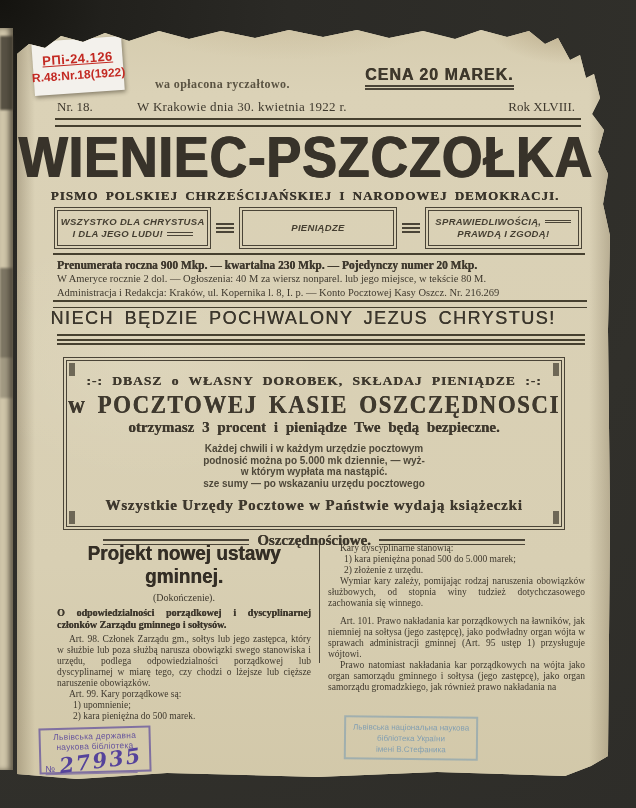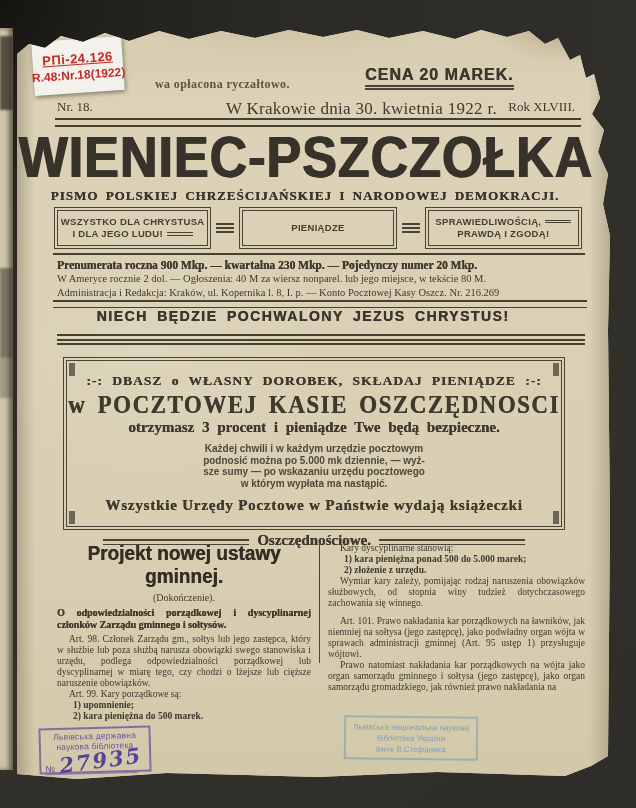--- a/index.html
+++ b/index.html
@@ -32,44 +32,44 @@
   .sticker{left:16px;top:39px;width:90px;height:54px;background:#f3f1ec;transform:rotate(-4deg);
     box-shadow:1px 2px 4px rgba(30,25,10,.45);display:flex;flex-direction:column;align-items:center;justify-content:center;
     font-family:"Liberation Sans",sans-serif;font-weight:bold;color:#c32a23;z-index:5;}
   .sticker .l1{font-size:13px;text-decoration:underline;letter-spacing:.5px;}
   .sticker .l2{font-size:12px;margin-top:2px;}
   .postage{left:138px;top:77px;font-size:12px;font-weight:bold;color:#5a5342;letter-spacing:.4px;}
   .price{left:348px;top:66px;font-family:"Liberation Sans",sans-serif;font-weight:bold;font-size:16px;
     letter-spacing:1px;color:#3e382c;border-bottom:5px double #4a4437;padding-bottom:1px;
     text-shadow:.4px 0 currentColor;}
   .issue-no{left:40px;top:99px;font-size:13px;}
-  .dateline{left:120px;top:99px;width:360px;text-align:right;font-size:17px;letter-spacing:.3px;}
+  .dateline{left:120px;top:99px;width:360px;text-align:left;font-size:13px;letter-spacing:.3px;}
   .volume{right:38px;top:99px;font-size:13px;}
   .rule-a{left:38px;right:32px;top:118px;height:5px;border-top:2px solid #46402f;border-bottom:2px solid #46402f;}
   .masthead{left:0;right:18px;top:123px;text-align:center;font-family:"Liberation Sans",sans-serif;
     font-weight:bold;font-size:52px;letter-spacing:1px;color:#38332a;transform:scaleY(1.12);transform-origin:top;
     text-shadow:.7px 0 currentColor,-.7px 0 currentColor;white-space:nowrap;}
   .subtitle{left:0;right:20px;top:188px;text-align:center;font-weight:bold;font-size:13px;
     letter-spacing:1px;word-spacing:3px;color:#3a352b;text-shadow:.3px 0 currentColor;}
-  .mottoes{left:38px;right:32px;top:208px;height:40px;display:flex;align-items:stretch;}
+  .mottoes{left:38px;right:32px;top:208px;height:40px;display:flex;align-items:stretch;font-style:italic;}
   .mbox{flex:1;border:1px solid #4a4437;outline:1px solid #4a4437;outline-offset:2px;margin:2px;
     display:flex;flex-direction:column;align-items:center;justify-content:center;
     font-family:"Liberation Sans",sans-serif;font-weight:bold;font-size:9.5px;line-height:12px;
     letter-spacing:.3px;color:#443e31;text-align:center;padding:2px;}
   .mconn{width:18px;align-self:center;height:10px;margin:0 6px;flex:0 0 auto;
     background:repeating-linear-gradient(180deg,#4a4437 0 2px,transparent 2px 4px);}
   .hline{display:inline-block;width:26px;height:5px;margin-left:4px;vertical-align:middle;
     background:repeating-linear-gradient(180deg,#4a4437 0 1px,transparent 1px 2.5px);}
   .rule-b{left:36px;right:28px;top:253px;border-top:2px solid #46402f;}
   .subs{left:40px;right:28px;top:258px;}
   .subs .b{font-weight:bold;font-size:11.5px;line-height:14px;text-shadow:.3px 0 currentColor;}
   .subs .n{font-size:10.5px;line-height:13.5px;}
   .rule-c{left:36px;right:26px;top:300px;height:5px;border-top:2px solid #46402f;border-bottom:1px solid #46402f;}
   .greeting{left:0;right:24px;top:308px;text-align:center;font-family:"Liberation Sans",sans-serif;
-    font-weight:bold;font-size:14px;letter-spacing:1.5px;word-spacing:4px;color:#3b362c;
+    font-weight:normal;font-size:18px;letter-spacing:1.5px;word-spacing:4px;color:#3b362c;
     text-shadow:.4px 0 currentColor;}
   .rule-d{left:40px;right:28px;top:334px;height:11px;
     background:repeating-linear-gradient(180deg,#46402f 0 2px,transparent 2px 4.5px);}
   
   .adbox{left:46px;top:357px;width:502px;height:173px;border:4px double #4a4437;box-sizing:border-box;
     text-align:center;padding-top:12px;}
   .corner{position:absolute;width:6px;height:13px;background:#4a4437;opacity:.75;}
   .corner.tl{left:2px;top:2px;} .corner.tr{right:2px;top:2px;}
   .corner.bl{left:2px;bottom:2px;} .corner.br{right:2px;bottom:2px;}
   .ad1{font-weight:bold;font-size:13.5px;letter-spacing:1px;word-spacing:5px;text-shadow:.3px 0 currentColor;}
@@ -87,21 +87,21 @@
   .lcol{width:262px;padding-right:8px;box-sizing:border-box;}
   .divider{width:1px;background:#4a4437;height:120px;align-self:flex-start;}
   .rcol{flex:1;padding-left:8px;box-sizing:border-box;}
   .colwrap p{margin:0;font-size:9.5px;line-height:11px;text-align:justify;color:#3e382d;}
   .headline{font-family:"Liberation Sans",sans-serif;font-weight:bold;font-size:19px;text-align:center;
     color:#342e25;transform:scaleY(1.05);text-shadow:.4px 0 currentColor;margin:0 0 5px 0;}
   .dokon{text-align:center !important;font-size:10px !important;margin:0 0 4px 0 !important;}
   .lead{font-weight:bold;font-size:10px !important;line-height:12px !important;margin:0 0 3px 0 !important;
     text-shadow:.2px 0 currentColor;}
   .indent{text-indent:12px;}
-  .li{padding-left:16px;font-weight:bold;}
+  .li{padding-left:16px;}
   .gap-top{margin-top:7px !important;}
   
   .stamp-left{left:22px;top:727px;width:112px;height:46px;border:2px solid rgba(93,74,156,.7);
     transform:rotate(-1.5deg);color:#5d4a9c;font-family:"Liberation Sans",sans-serif;text-align:center;
     padding-top:3px;box-sizing:border-box;}
   .stamp-left .sl{font-size:8.5px;line-height:9.5px;letter-spacing:.2px;opacity:.9;}
   .numrow{position:relative;height:24px;margin-top:1px;}
   .no-label{position:absolute;left:4px;bottom:2px;font-size:9px;border-bottom:1px solid rgba(93,74,156,.6);
     width:92px;text-align:left;}
   .handnum{position:absolute;left:18px;top:-4px;font-family:"DejaVu Serif",serif;font-style:italic;
@@ -170,22 +170,22 @@
       <div class="corner tl"></div>
       <div class="corner tr"></div>
       <div class="corner bl"></div>
       <div class="corner br"></div>
       <div class="ad1">:-: DBASZ o WŁASNY DOROBEK, SKŁADAJ PIENIĄDZE :-:</div>
       <div class="ad2">w POCZTOWEJ KASIE OSZCZĘDNOSCI</div>
       <div class="ad3">otrzymasz 3 procent i pieniądze Twe będą bezpieczne.</div>
       <div class="adnote">
         <div>Każdej chwili i w każdym urzędzie pocztowym</div>
         <div>podnosić można po 5.000 mk dziennie, — wyż-</div>
+        <div>w którym wypłata ma nastąpić.</div>
         <div>sze sumy — po wskazaniu urzędu pocztowego</div>
-        <div>w którym wypłata ma nastąpić.</div>
       </div>
       <div class="adf1">Wszystkie Urzędy Pocztowe w Państwie wydają książeczki</div>
       <div class="adf2row">
         <span class="frule"></span>
         <span class="adf2">Oszczędnościowe.</span>
         <span class="frule"></span>
       </div>
     </div>
 
     <div class="abs columns colwrap">

